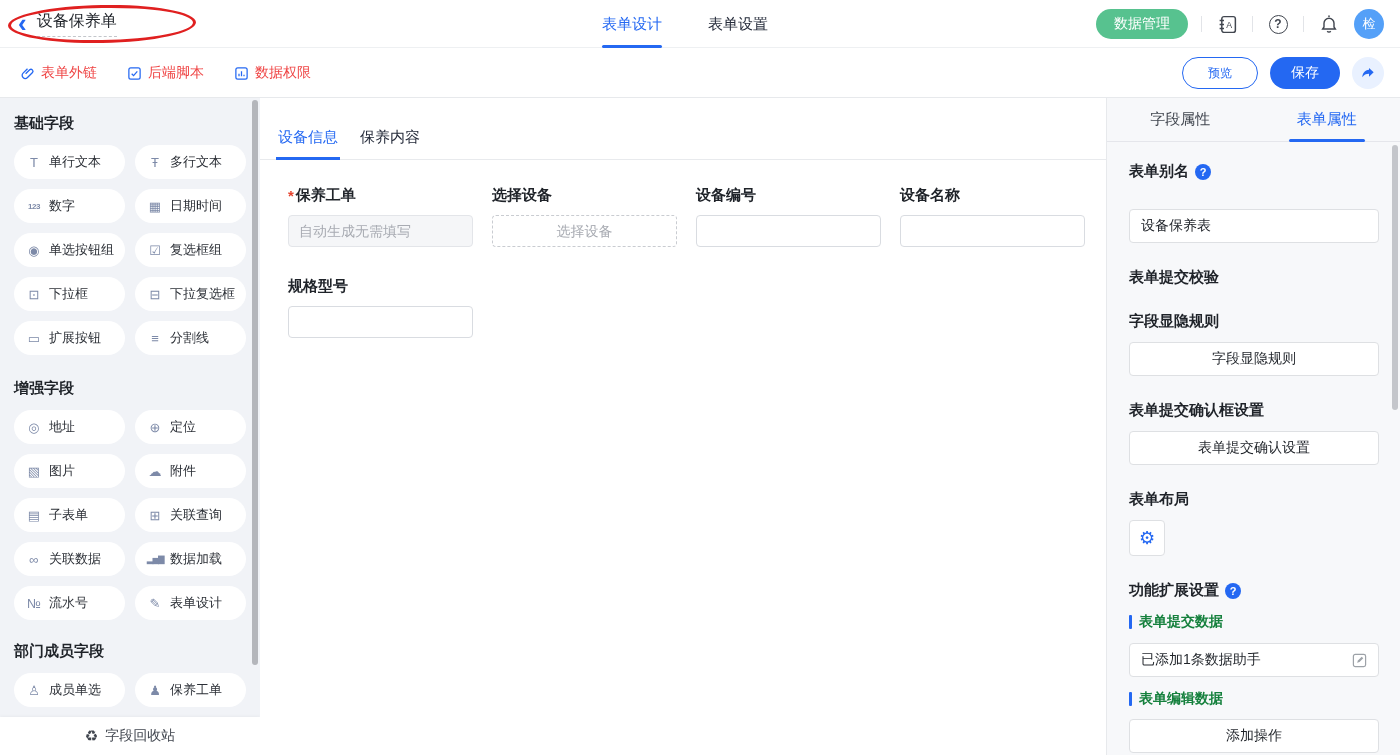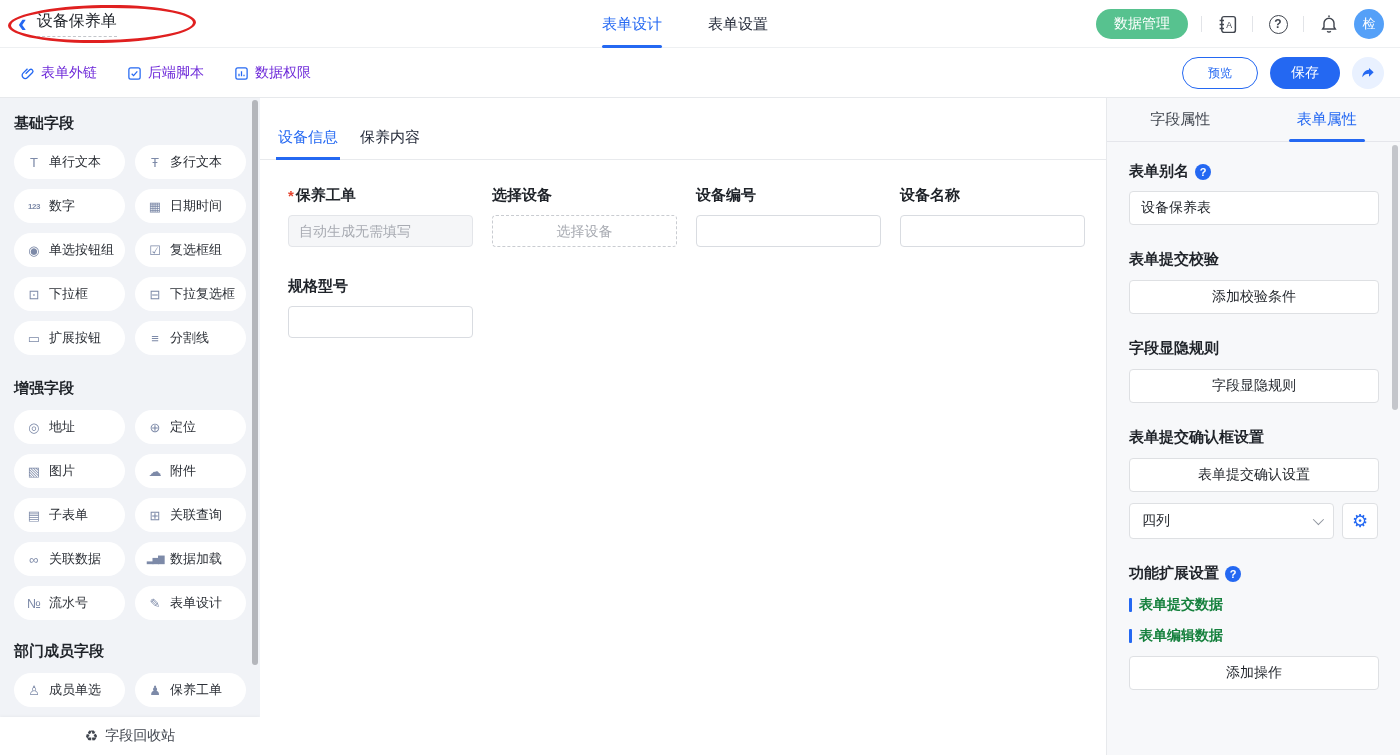--- a/index.html
+++ b/index.html
@@ -18,21 +18,21 @@
   .header-right { position:absolute; right:16px; top:0; height:48px; display:flex; align-items:center; gap:13px; }
   .pill-green { height:30px; padding:0 18px; border-radius:15px; background:#57c28f; color:#fff; font-size:14px; border:none; display:flex; align-items:center; cursor:pointer; }
   .vdiv { width:1px; height:16px; background:#e2e4e8; }
   .icon-btn { width:24px; height:24px; display:flex; align-items:center; justify-content:center; cursor:pointer; }
   .help-circle { width:19px; height:19px; border:1.6px solid #41464f; border-radius:50%; display:flex; align-items:center; justify-content:center; font-size:12px; color:#41464f; font-weight:bold; }
   .avatar { width:30px; height:30px; border-radius:50%; background:#54a0f8; color:#fff; font-size:13px; display:flex; align-items:center; justify-content:center; cursor:pointer; }
 
   
   .toolbar { position:absolute; top:48px; left:0; width:1400px; height:50px; background:#fff; border-bottom:1px solid #e7e9ec; z-index:19; }
   .tool-links { position:absolute; left:20px; top:0; height:50px; display:flex; align-items:center; gap:30px; }
-  .tool-link { display:flex; align-items:center; gap:6px; color:#6d28d9; font-size:14px; cursor:pointer; }
+  .tool-link { display:flex; align-items:center; gap:6px; color:#ef4444; font-size:14px; cursor:pointer; }
   .toolbar-right { position:absolute; right:16px; top:0; height:50px; display:flex; align-items:center; gap:12px; }
   .btn-preview { width:76px; height:32px; border-radius:16px; border:1px solid #2468f2; background:#fff; color:#2468f2; font-size:12px; cursor:pointer; }
   .btn-save { width:70px; height:32px; border-radius:16px; border:none; background:#2468f2; color:#fff; font-size:14px; cursor:pointer; }
   .btn-share { width:32px; height:32px; border-radius:50%; background:#e9f1ff; border:none; display:flex; align-items:center; justify-content:center; cursor:pointer; }
 
   
   .sidebar { position:absolute; top:98px; left:0; width:260px; height:657px; background:#f1f3f7; overflow:hidden; padding:16px 14px 0 14px; }
   .sb-head { font-size:15px; font-weight:bold; color:#1f2329; }
   .sb-grid { display:grid; grid-template-columns:111px 111px; gap:10px; margin-top:12px; }
   .sb-item { height:34px; border-radius:17px; background:#fff; display:flex; align-items:center; padding-left:12px; gap:7px; font-size:13px; color:#2b2f36; cursor:grab; white-space:nowrap; }
@@ -61,21 +61,21 @@
 
   
   .panel { position:absolute; top:98px; right:0; width:294px; height:657px; background:#f7f8fa; border-left:1px solid #e7e9ec; overflow:hidden; padding:0 22px; }
   .p-tabs { display:flex; height:44px; margin:0 -22px; border-bottom:1px solid #e5e6eb; }
   .p-tab { flex:1; display:flex; align-items:center; justify-content:center; font-size:15px; color:#41464f; cursor:pointer; position:relative; }
   .p-tab.active { color:#2468f2; }
   .p-tab.active::after { content:""; position:absolute; left:50%; bottom:-1px; transform:translateX(-50%); width:76px; height:3px; background:#2468f2; border-radius:2px; }
   .p-head { margin-top:25px; font-size:15px; font-weight:bold; color:#1f2329; display:flex; align-items:center; gap:6px; }
   .p-head.first { margin-top:20px; }
   .q-ico { width:16px; height:16px; border-radius:50%; background:#2468f2; color:#fff; font-size:11px; display:flex; align-items:center; justify-content:center; font-weight:bold; cursor:pointer; }
-  .p-input { margin-top:10px; width:250px; height:34px; background:#fff; border:1px solid #dee0e3; border-radius:4px; padding:12px 11px; font-size:14px; font-family:"Liberation Sans",sans-serif; color:#1f2329; outline:none; }
+  .p-input { margin-top:28px; width:250px; height:34px; background:#fff; border:1px solid #dee0e3; border-radius:4px; padding:12px 11px; font-size:14px; font-family:"Liberation Sans",sans-serif; color:#1f2329; outline:none; }
   .p-btn { margin-top:11px; width:250px; height:34px; background:#fff; border:1px solid #dee0e3; border-radius:4px; font-size:14px; color:#1f2329; cursor:pointer; display:flex; align-items:center; justify-content:center; }
   .layout-row { margin-top:11px; display:flex; gap:8px; }
   .p-select { width:206px; height:36px; background:#fff; border:1px solid #dee0e3; border-radius:4px; display:flex; align-items:center; justify-content:space-between; padding:0 12px; font-size:14px; color:#1f2329; cursor:pointer; }
   .chev-down { width:8px; height:8px; border-right:1.5px solid #8f959e; border-bottom:1.5px solid #8f959e; transform:rotate(45deg) translateY(-2px); }
   .gear-btn { width:36px; height:36px; background:#fff; border:1px solid #dee0e3; border-radius:4px; display:flex; align-items:center; justify-content:center; color:#2468f2; font-size:18px; cursor:pointer; }
   .p-subhead { margin-top:13px; font-size:14px; font-weight:bold; color:#15803d; display:flex; align-items:center; gap:7px; }
   .p-subhead::before { content:""; width:3px; height:14px; background:#2468f2; border-radius:1px; }
   .assist-box { margin-top:12px; width:250px; height:34px; background:#fff; border:1px solid #dee0e3; border-radius:4px; display:flex; align-items:center; justify-content:space-between; padding:0 11px; font-size:14px; color:#1f2329; }
   .p-scrollbar { position:absolute; right:2px; top:47px; width:6px; height:265px; background:#c4c6cb; border-radius:3px; }
 </style>
@@ -312,42 +312,45 @@
     <div class="p-tab active">表单属性</div>
   </div>
 
   <div class="p-head first">
     <span>表单别名</span>
     <span class="q-ico">?</span>
   </div>
   <input class="p-input" value="设备保养表" style="">
 
   <div class="p-head">表单提交校验</div>
-  <button class="p-btn">添加校验条件</button>
 
   <div class="p-head">字段显隐规则</div>
   <button class="p-btn">字段显隐规则</button>
 
   <div class="p-head">表单提交确认框设置</div>
   <button class="p-btn">表单提交确认设置</button>
 
+  <div class="p-head">表单布局</div>
   <div class="layout-row">
-    <div class="p-select">
-      <span>四列</span>
-      <span class="chev-down"></span>
-    </div>
     <div class="gear-btn">
         <span>⚙</span>
       </div>
   </div>
 
   <div class="p-head">
     <span>功能扩展设置</span>
     <span class="q-ico">?</span>
   </div>
 
   <div class="p-subhead">表单提交数据</div>
+  <div class="assist-box">
+    <span>已添加1条数据助手</span>
+    <svg width="15" height="15" viewBox="0 0 16 16" fill="none" stroke="#9da2a8" stroke-width="1.3">
+        <rect x="1.5" y="1.5" width="13" height="13" rx="2"></rect>
+        <path d="M5.5 10.5l.8-2.5 4-4 1.7 1.7-4 4-2.5.8z" fill="#9da2a8" stroke="none"></path>
+      </svg>
+  </div>
 
   <div class="p-subhead">表单编辑数据</div>
   <button class="p-btn">添加操作</button>
 
   <div class="p-scrollbar"></div>
 </div>
 
 </body></html>

